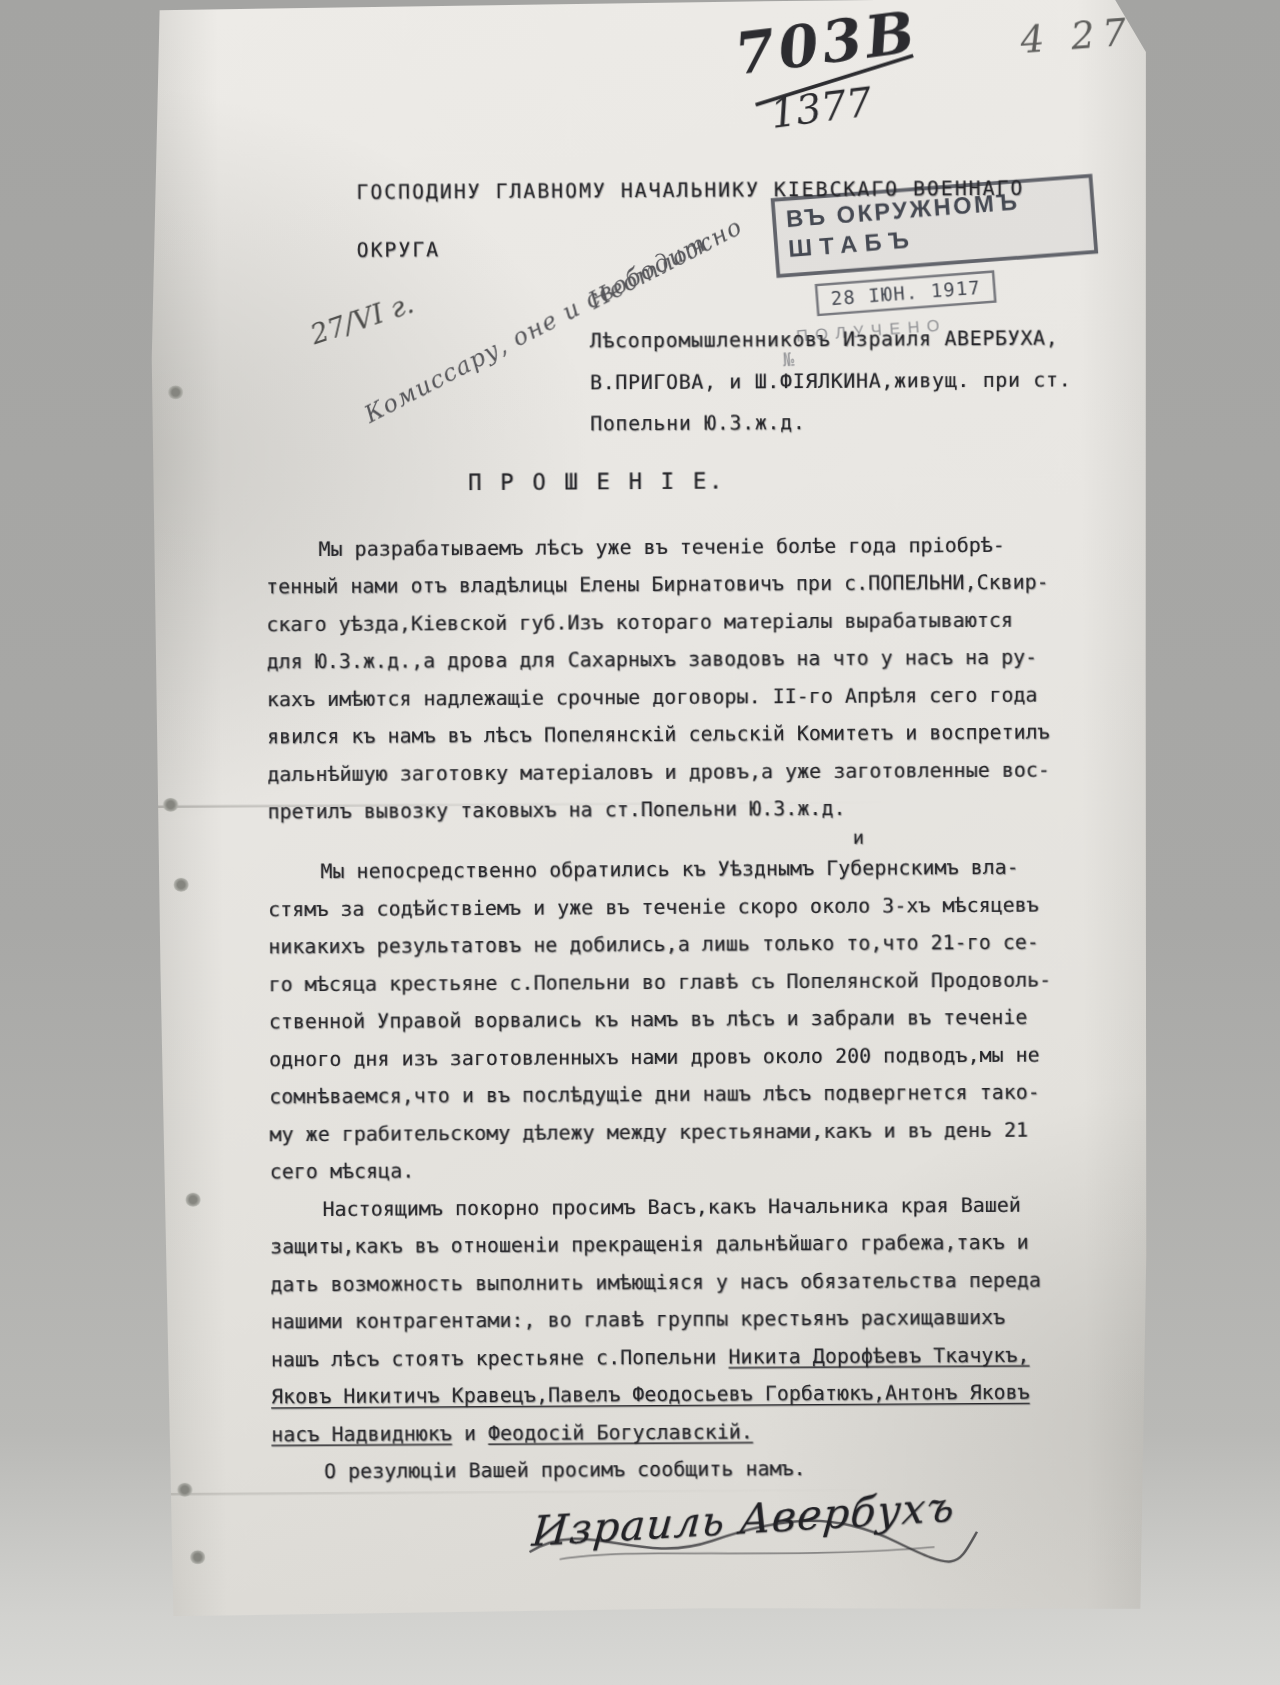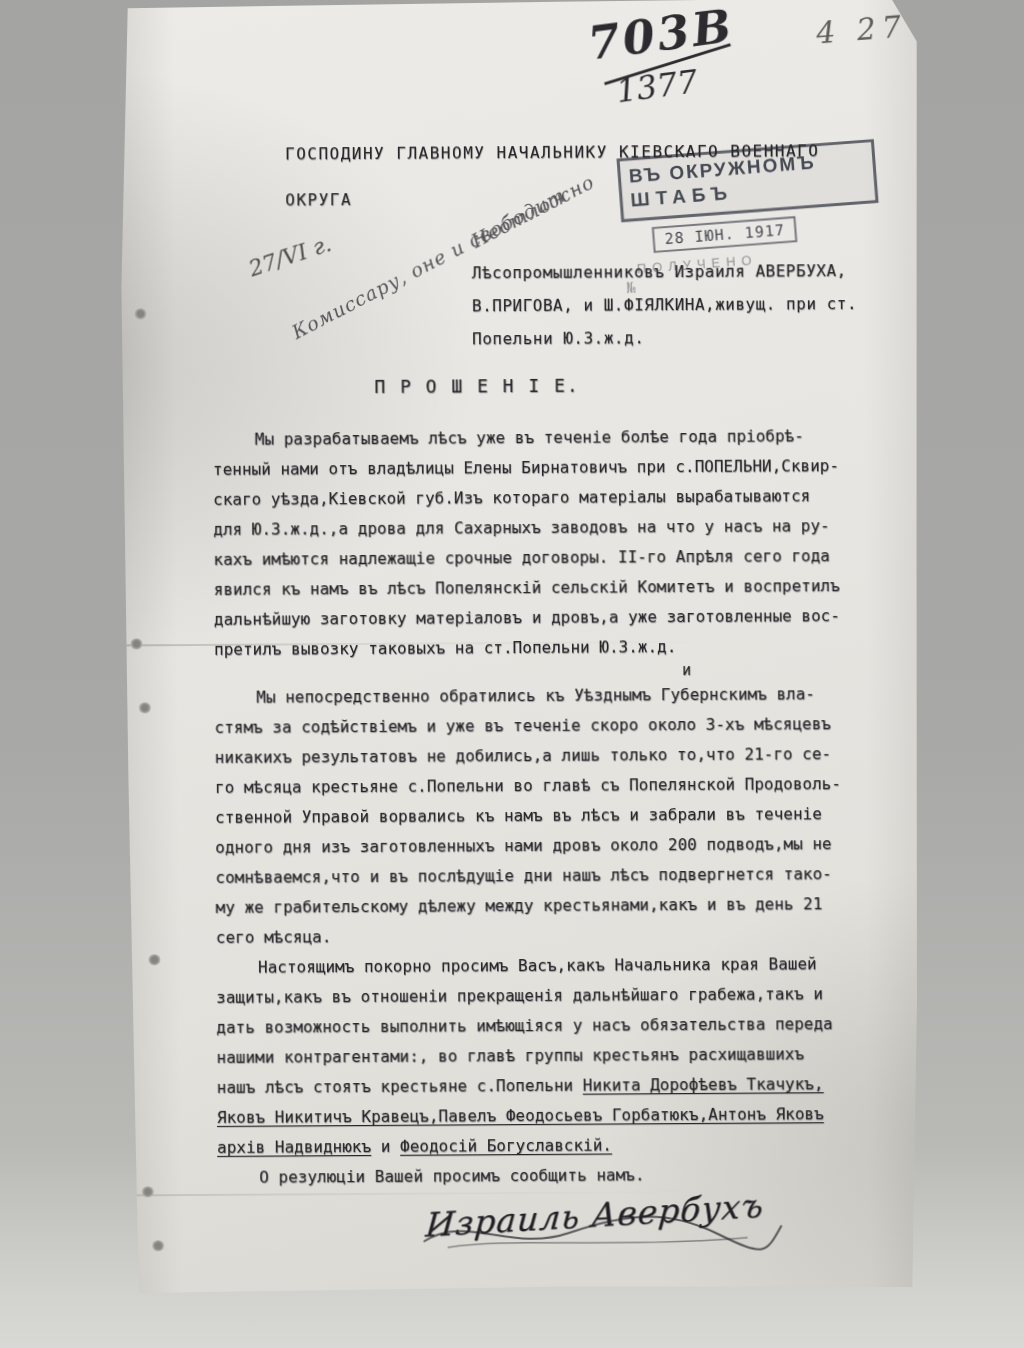--- a/index.html
+++ b/index.html
@@ -137,21 +137,21 @@
         <div class="line">одного дня изъ заготовленныхъ нами дровъ около 200 подводъ,мы не</div>
         <div class="line">сомнѣваемся,что и въ послѣдущіе дни нашъ лѣсъ подвергнется тако-</div>
         <div class="line">му же грабительскому дѣлежу между крестьянами,какъ и въ день 21</div>
         <div class="line">сего мѣсяца.</div>
         <div class="line indent">Настоящимъ покорно просимъ Васъ,какъ Начальника края Вашей</div>
         <div class="line">защиты,какъ въ отношеніи прекращенія дальнѣйшаго грабежа,такъ и</div>
         <div class="line">дать возможность выполнить имѣющіяся у насъ обязательства переда</div>
         <div class="line">нашими контрагентами:, во главѣ группы крестьянъ расхищавшихъ</div>
         <div class="line"><span>нашъ лѣсъ стоятъ крестьяне с.Попельни </span><span class="u">Никита Дорофѣевъ Ткачукъ,</span></div>
         <div class="line"><span class="u">Яковъ Никитичъ Кравецъ,Павелъ Феодосьевъ Горбатюкъ,Антонъ Яковъ</span></div>
-        <div class="line"><span class="u">архів Надвиднюкъ</span><span> и </span><span class="u">Феодосій Богуславскій.</span></div>
+        <div class="line"><span class="u">насъ Надвиднюкъ</span><span> и </span><span class="u">Феодосій Богуславскій.</span></div>
         <div class="line indent">О резулюціи Вашей просимъ сообщить намъ.</div>
       </div>
     <div class="signature">
       <svg width="380" height="44" viewBox="0 0 380 44">
         <path d="M6 30 C 50 2, 92 42, 152 22 S 252 0, 300 24 S 348 44, 364 16" stroke="#222226" stroke-width="2" fill="none" opacity="0.7"></path>
         <path d="M30 36 C 90 26, 200 38, 330 28" stroke="#222226" stroke-width="1.4" fill="none" opacity="0.45"></path>
       </svg>
       <div class="signature-text">Израиль Авербухъ</div>
     </div>
   </div>

